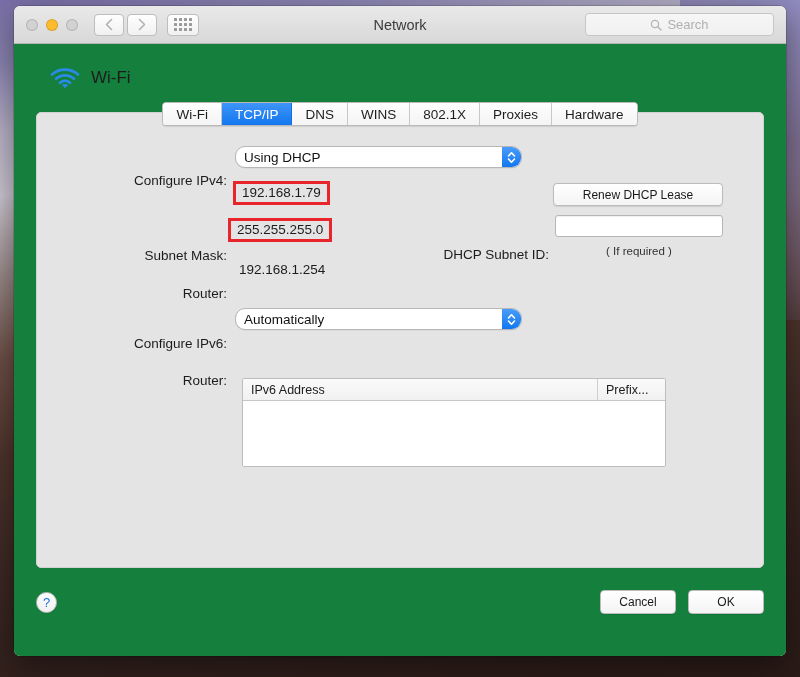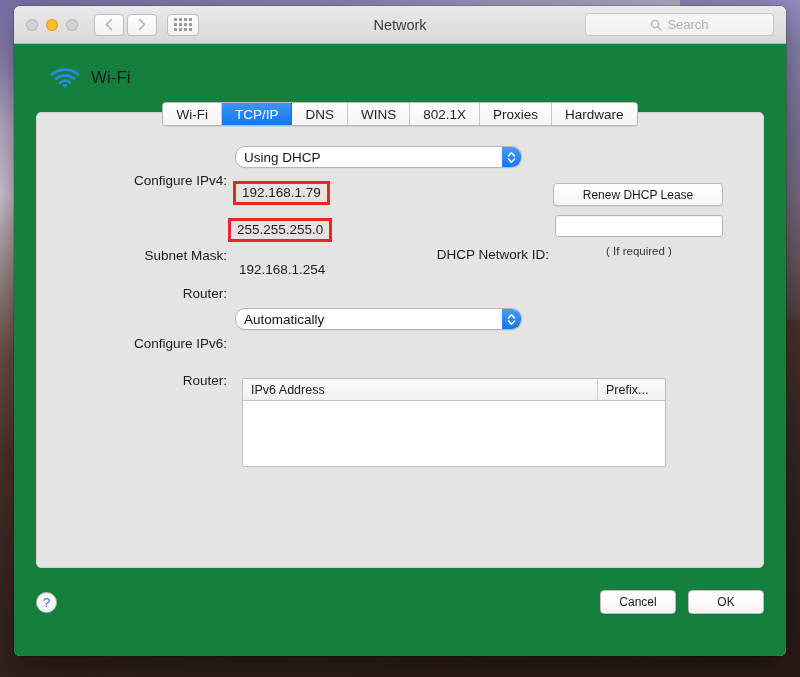--- a/index.html
+++ b/index.html
@@ -418,21 +418,21 @@
       <div class="field-row" style="left:0; top:149px; width:190px; justify-content:flex-end;">
         <span class="lbl">Router:</span>
       </div>
       <div class="field-row" style="left:202px; top:149px;">
         <span class="val">192.168.1.254</span>
       </div>
 
       <div class="pushbtn" style="position:absolute; left:516px; top:70px; width:170px;">Renew DHCP Lease</div>
 
       <div class="field-row" style="left:340px; top:110px; width:172px; justify-content:flex-end;">
-        <span class="lbl">DHCP Network ID:</span>
+        <span class="lbl">DHCP Subnet ID:</span>
       </div>
       <div class="textfield" style="position:absolute; left:518px; top:102px; width:168px;"></div>
       <div style="position:absolute; left:518px; top:128px; width:168px; text-align:center;">
         <span class="hint">( If required )</span>
       </div>
 
       <div class="field-row" style="left:0; top:199px; width:190px; justify-content:flex-end;">
         <span class="lbl">Configure IPv6:</span>
       </div>
       <div class="popup" style="position:absolute; left:198px; top:195px; width:287px;">

